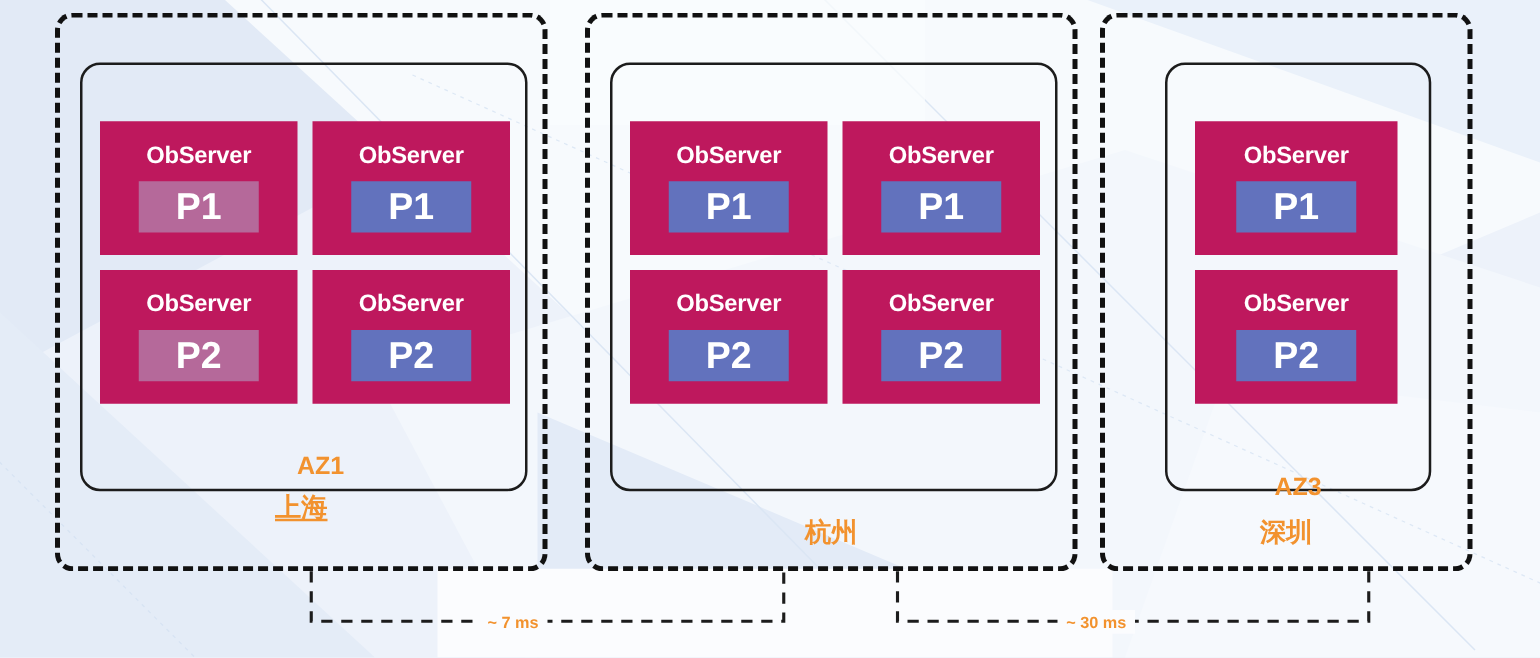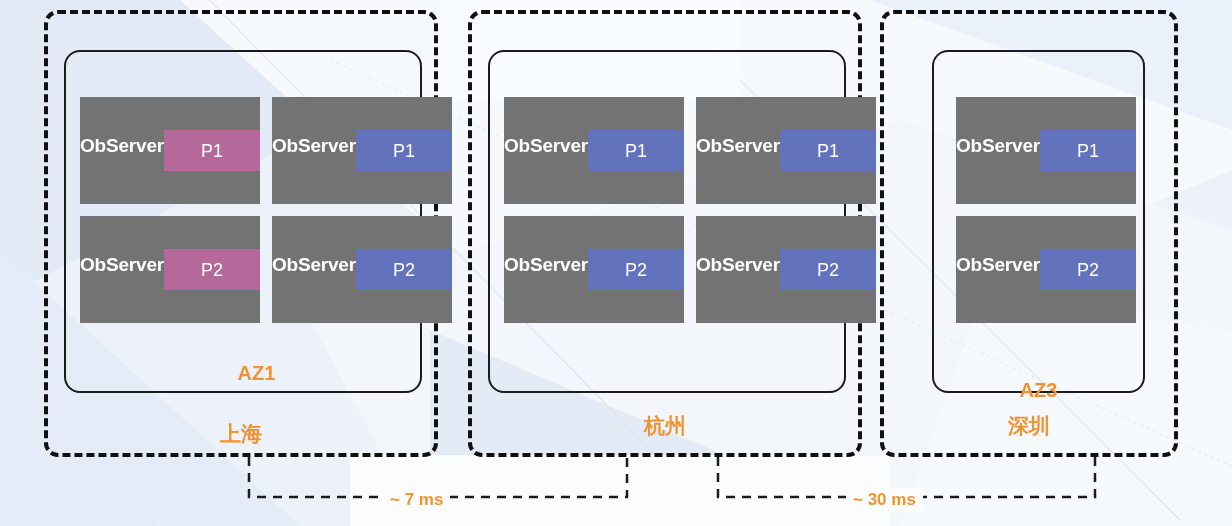--- a/index.html
+++ b/index.html
@@ -50,43 +50,43 @@
   
   .obs-grid {
     position: absolute;
     display: grid;
     gap: 12px;
   }
   .obs-grid.cols2 { grid-template-columns: 1fr 1fr; }
   .obs-grid.cols1 { grid-template-columns: 1fr; }
 
   .observer {
-    background: #737373;
+    background: #be185d;
     display: flex;
-    flex-direction: row;
+    flex-direction: column;
     align-items: center;
     justify-content: center;
     box-sizing: border-box;
   }
   .observer-title {
     color: #ffffff;
     font-weight: bold;
     font-size: 19px;
     letter-spacing: -0.2px;
     line-height: 1;
     margin-bottom: 11px;
     white-space: nowrap;
   }
   .partition {
     display: flex;
     align-items: center;
     justify-content: center;
     color: #ffffff;
-    font-size: 18px;
-    font-weight: normal;
+    font-size: 30px;
+    font-weight: bold;
     line-height: 1;
     box-sizing: border-box;
   }
 
   
   .az-label {
     position: absolute;
     color: #F2922E;
     font-weight: bold;
     font-size: 20px;
@@ -108,21 +108,21 @@
     left: 0;
     top: 0;
     width: 1232px;
     height: 526px;
     pointer-events: none;
   }
   .latency-label {
     position: absolute;
     color: #F2922E;
     font-weight: bold;
-    font-size: 17px;
+    font-size: 13px;
     background: #fbfcfe;
     padding: 2px 7px;
     white-space: nowrap;
     text-align: center;
   }
 </style>
 </head>
 <body>
 
 <div id="canvas">
@@ -162,21 +162,21 @@
     <div class="observer" style="height:107px;">
       <div class="observer-title">ObServer</div>
       <div class="partition" style="width:96px; height:41px; background:#B5699A;">P2</div>
     </div>
     <div class="observer" style="height:107px;">
       <div class="observer-title">ObServer</div>
       <div class="partition" style="width:96px; height:41px; background:#6272BD;">P2</div>
     </div>
   </div>
   <div class="az-label" style="left:64px; top:362px; width:385px;">AZ1</div>
-  <div class="city-label" style="left:44px; top:420px; width:394px;">上海</div>
+  <div class="city-label" style="left:44px; top:392px; width:394px;text-decoration:underline;">上海</div>
 
   <div class="region" style="left:468px; top:10px; width:394px; height:447px;">
   </div>
   <div class="az" style="left:488px; top:50px; width:358px; height:343px;">
   </div>
   <div class="obs-grid cols2" style="left:504px; top:97px; width:328px;">
     <div class="observer" style="height:107px;">
       <div class="observer-title">ObServer</div>
       <div class="partition" style="width:96px; height:41px; background:#6272BD;">P1</div>
     </div>

